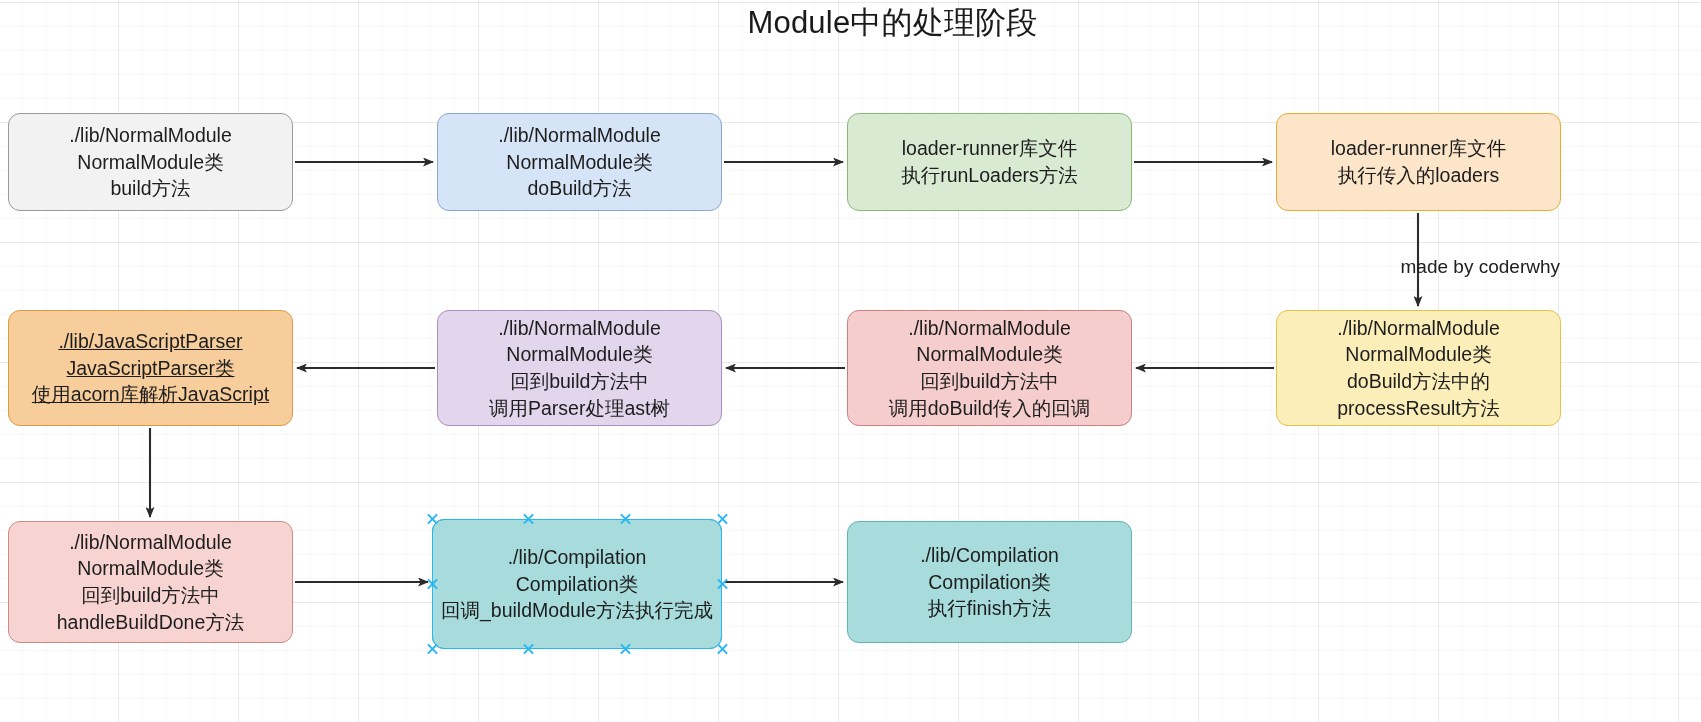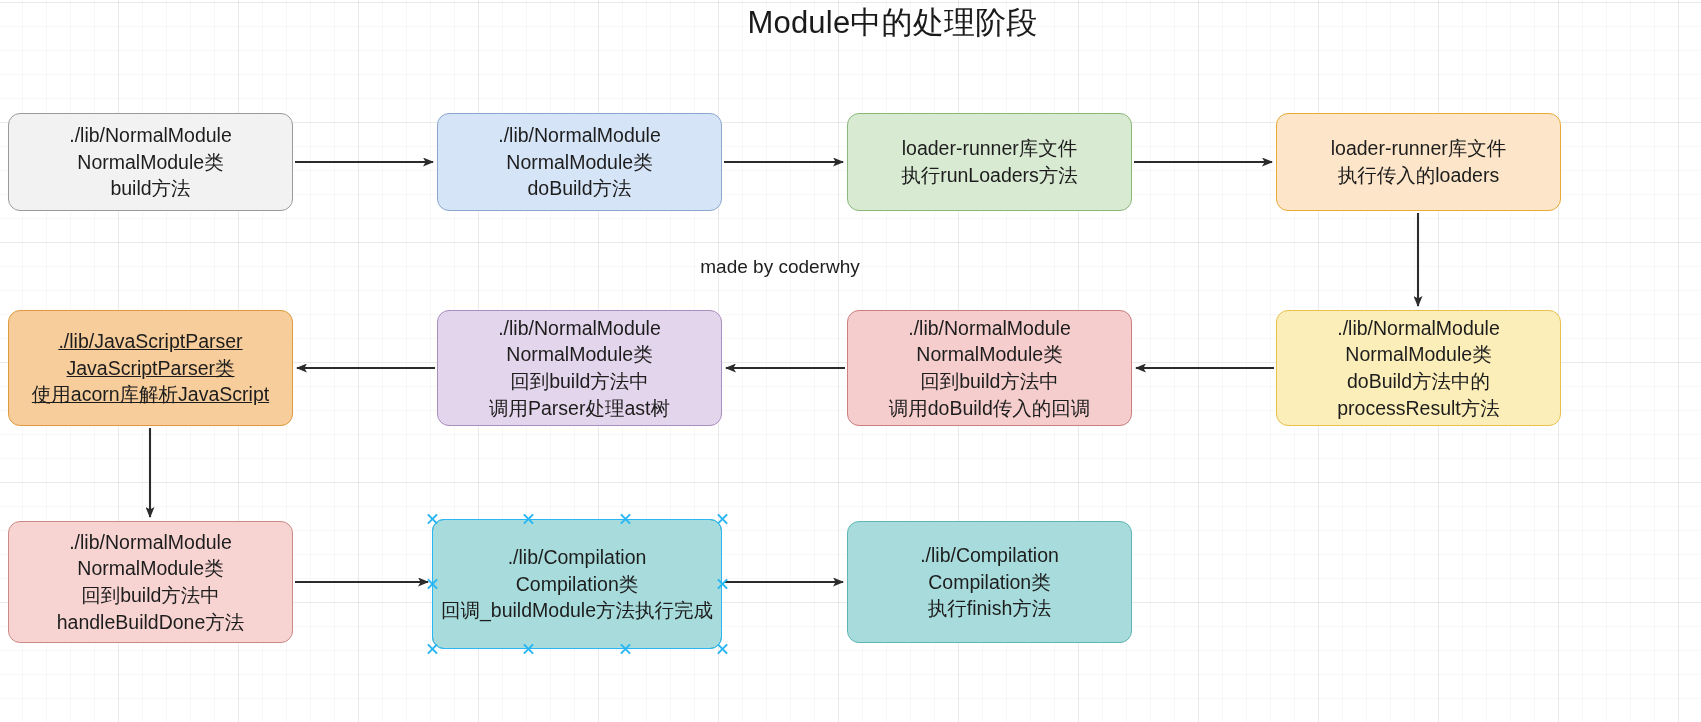--- a/index.html
+++ b/index.html
@@ -38,21 +38,21 @@
     color: #1a1a1a;
     letter-spacing: 0.2px;
     white-space: nowrap;
     margin-left: 42px;
   }
   .watermark {
     position: absolute;
     left: 0;
     top: 256px;
     width: 1560px;
-    text-align: center;
+    text-align: right;
     font-size: 19px;
     color: #202020;
   }
   .node {
     position: absolute;
     box-sizing: border-box;
     border-radius: 12px;
     border: 1.6px solid #888;
     display: flex;
     align-items: center;

